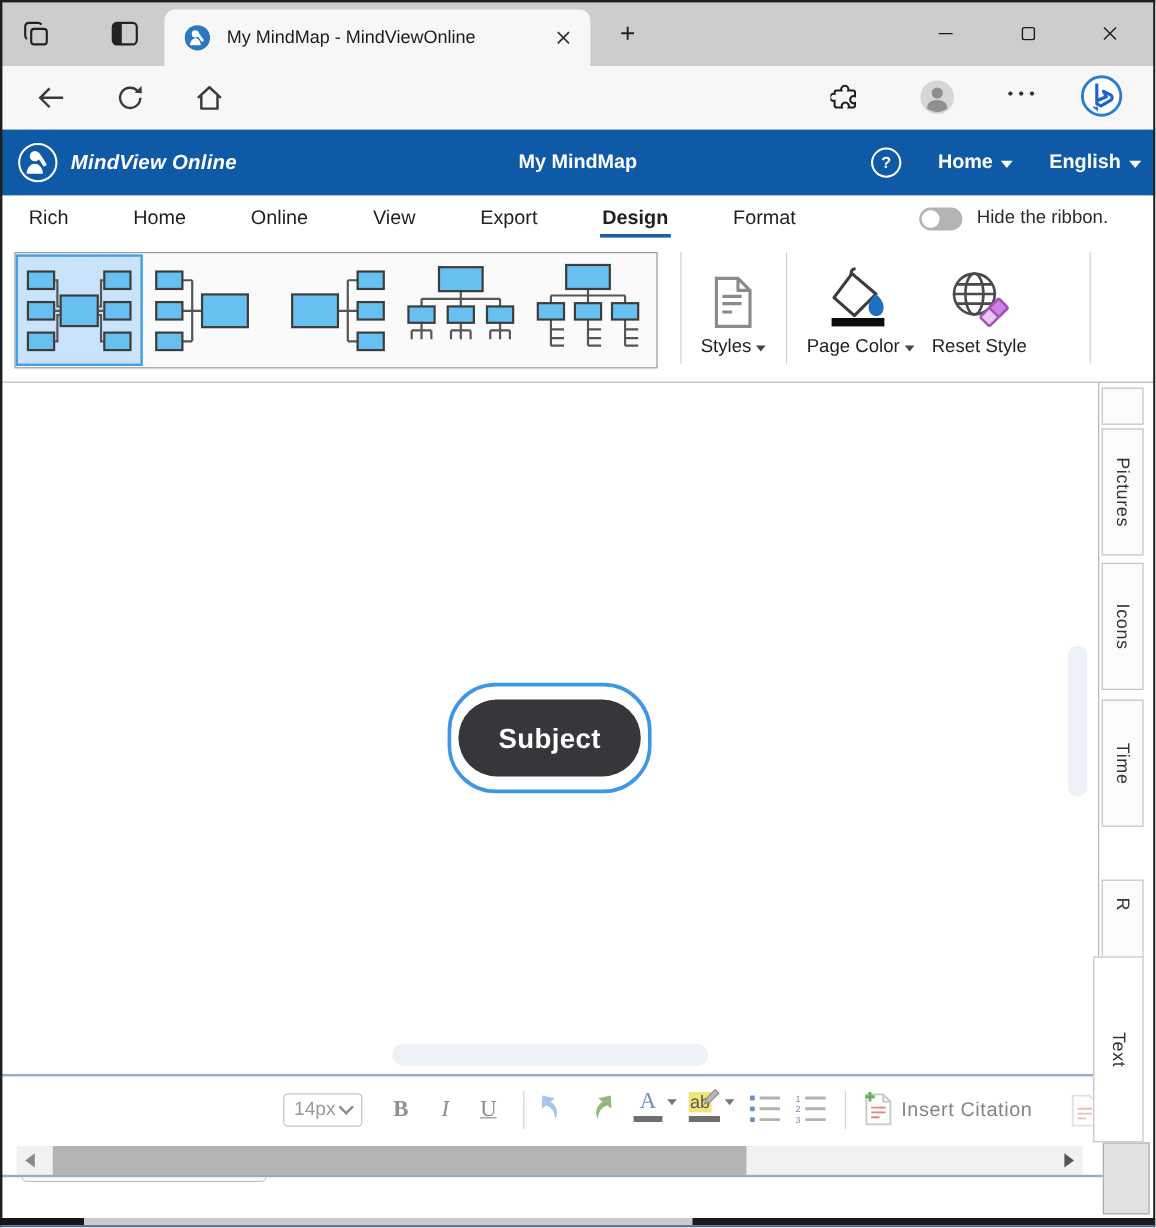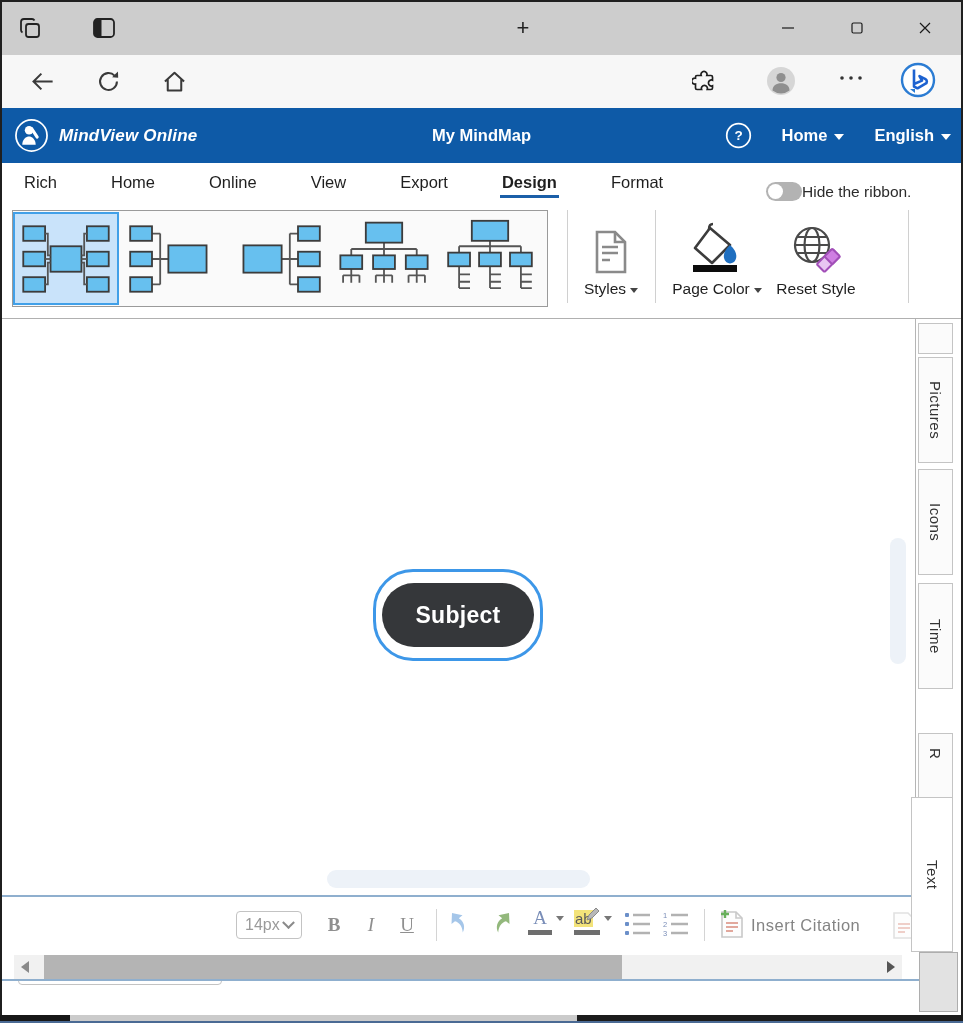--- a/index.html
+++ b/index.html
@@ -34,21 +34,21 @@
   #doc-title { position:absolute; left:0; right:0; top:0; height:55px; display:flex; align-items:center; justify-content:center; font-size:16.5px; font-weight:bold; pointer-events:none; }
   #header-right { position:absolute; right:12px; top:0; height:55px; display:flex; align-items:center; gap:30px; }
   .hdr-menu { font-size:16.5px; font-weight:bold; display:flex; align-items:center; gap:7px; cursor:pointer; }
   .caret { width:0; height:0; border-left:5px solid transparent; border-right:5px solid transparent; border-top:6px solid #fff; margin-top:2px; }
 
   
   #menubar { position:absolute; top:163px; left:0; width:963px; height:38px; background:#fff; display:flex; align-items:center; gap:54px; padding-left:24px; }
   .menu-item { font-size:16.5px; color:#1f1f1f; position:relative; height:38px; display:flex; align-items:center; cursor:pointer; }
   .menu-item.active { font-weight:bold; }
   .menu-item.active::after { content:""; position:absolute; left:-2px; right:-2px; bottom:3px; height:3px; background:#1b5fa8; }
-  #hide-ribbon { position:absolute; left:766px; top:0; height:38px; display:flex; align-items:flex-end; gap:0; }
+  #hide-ribbon { position:absolute; left:766px; top:0; height:38px; display:flex; align-items:center; gap:12px; }
   #ribbon-toggle { width:36px; height:19px; border-radius:10px; background:#b3b3b3; position:relative; cursor:pointer; }
   #ribbon-toggle .knob { position:absolute; left:2px; top:2px; width:15px; height:15px; border-radius:50%; background:#fff; }
   #hide-ribbon-label { font-size:15.5px; color:#2b2b2b; }
 
   
   #ribbon { position:absolute; top:201px; left:0; width:963px; height:118px; background:#fff; border-bottom:1px solid #b0b0b0; }
   #layout-gallery { position:absolute; left:12px; top:9px; width:536px; height:97px; background:#fafafa; border:1px solid #9a9a9a; display:flex; align-items:center; }
   .layout-cell { width:106px; height:93px; display:flex; align-items:center; justify-content:center; border:2px solid transparent; cursor:pointer; }
   .layout-cell.selected { background:var(--selected-bg,#c9e3fa); border-color:var(--selected-border,#41a0e8); }
   .rib-sep { position:absolute; top:9px; height:93px; width:1px; background:#d0d0d0; }
@@ -124,20 +124,36 @@
           </g>
         </svg>
     </div>
     <div class="tabbar-ic" style="left:91px;">
       <svg viewBox="0 0 26 26" width="26" height="26">
           <rect x="3" y="4" width="20" height="18" rx="3.5" fill="none" stroke="#222" stroke-width="1.8"></rect>
           <path d="M6.5 4 h4 v18 h-4 a3.5 3.5 0 0 1 -3.5 -3.5 v-11 a3.5 3.5 0 0 1 3.5 -3.5 z" fill="#222"></path>
         </svg>
     </div>
 
+    <div id="tab-active">
+      <div id="tab-favicon">
+        <svg viewBox="0 0 24 24" width="23" height="23">
+            <circle cx="12" cy="12" r="11" fill="#2b77c0"></circle>
+            <circle cx="10.2" cy="8.6" r="3.1" fill="#fff"></circle>
+            <path d="M5.5 18.5 c0-4.3 3-6.2 4.8-6.2 1.7 0 4.6 1.8 4.6 6.2 z" fill="#fff"></path>
+            <rect x="13.2" y="7" width="2.4" height="9" rx="1" transform="rotate(-35 14.4 11.5)" fill="#fff"></rect>
+          </svg>
+      </div>
+      <div id="tab-title">My MindMap - MindViewOnline</div>
+      <div id="tab-close">
+        <svg viewBox="0 0 14 14" width="13" height="13">
+            <path d="M2 2 L12 12 M12 2 L2 12" stroke="#333" stroke-width="1.6"></path>
+          </svg>
+      </div>
+    </div>
     <div id="newtab-btn">+</div>
 
     <div class="winctl" style="left:773px;">
       <svg viewBox="0 0 12 12" width="12" height="12">
           <path d="M0 6 H12" stroke="#1b1b1b" stroke-width="1.2"></path>
         </svg>
     </div>
     <div class="winctl" style="left:842px;">
       <svg viewBox="0 0 12 12" width="12" height="12">
           <rect x="1" y="1" width="10" height="10" rx="1.5" fill="none" stroke="#1b1b1b" stroke-width="1.2"></rect>

